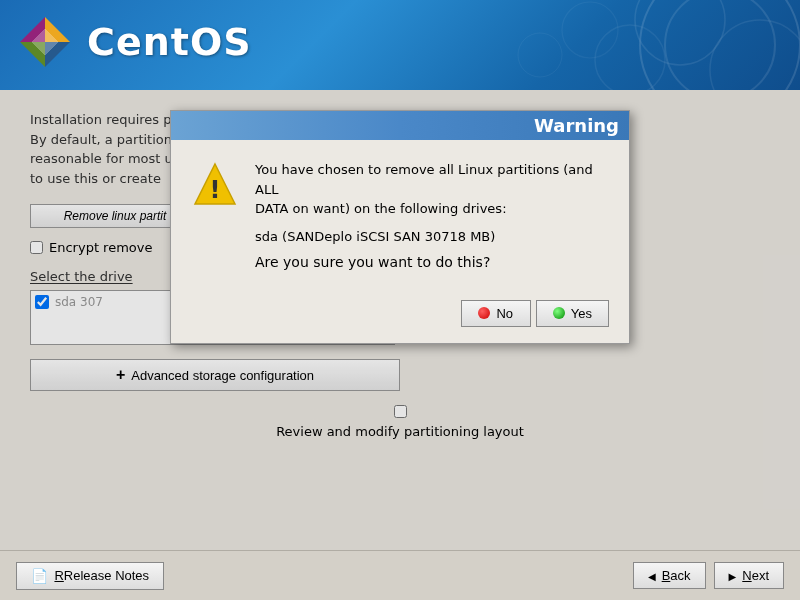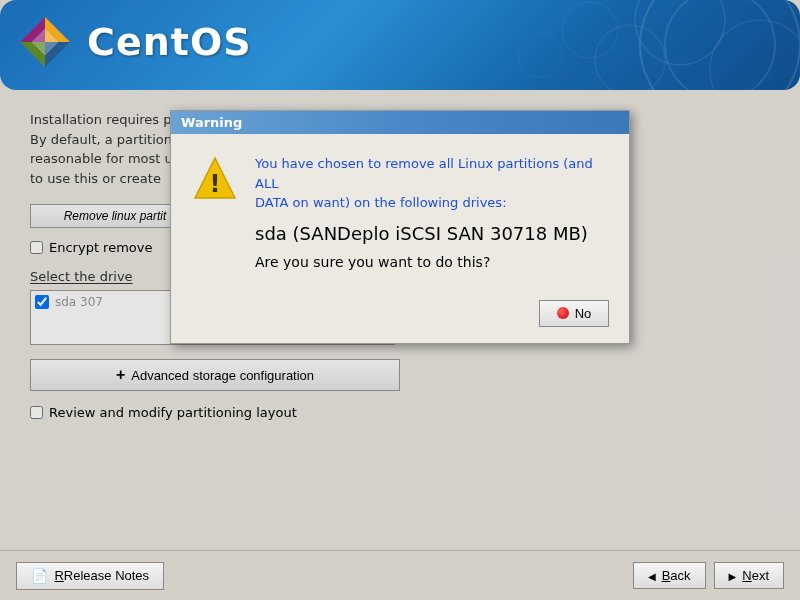--- a/index.html
+++ b/index.html
@@ -13,21 +13,20 @@
       background: #d4d0c8;
     }
 
     
     .header {
       width: 800px;
       height: 90px;
       background: linear-gradient(135deg, #1a6bb5 0%, #2a8fd4 40%, #1565a8 70%, #0f4d8c 100%);
       position: relative;
       overflow: hidden;
-      border-radius: 16px;
     }
 
     .header-swirl {
       position: absolute;
       right: 0; top: 0;
       width: 600px; height: 90px;
       opacity: 0.25;
     }
 
     .header-logo {
@@ -129,20 +128,21 @@
       margin-top: 14px;
       width: 370px;
       justify-content: center;
     }
 
     .review-row {
       display: flex;
       align-items: center;
       gap: 6px;
       margin-top: 14px;
+      flex-direction: column;
     }
 
     
     .dialog-overlay {
       position: absolute;
       top: 0; left: 0;
       width: 100%; height: 100%;
       background: rgba(0,0,0,0.1);
       display: flex;
       align-items: flex-start;
@@ -154,47 +154,47 @@
       background: #ece9e3;
       border: 1px solid #999;
       width: 460px;
       box-shadow: 3px 3px 10px rgba(0,0,0,0.4);
     }
 
     .dialog-titlebar {
       background: linear-gradient(to right, #6ba3d4, #4a88c8, #3a78b8);
       color: white;
       padding: 4px 10px;
-      font-size: 13px;
+      font-size: 18px;
       font-weight: bold;
-      text-align: left;
+      text-align: right;
     }
 
     .dialog-body {
       padding: 20px;
       display: flex;
       gap: 16px;
       align-items: flex-start;
     }
 
     .warning-icon {
       width: 48px;
       height: 48px;
       flex-shrink: 0;
     }
 
     .dialog-text {
       font-size: 13px;
-      color: #1d4ed8;
+      color: #000000;
       line-height: 1.5;
     }
 
     .dialog-drive {
       margin-top: 10px;
-      font-size: 18px;
+      font-size: 13px;
     }
 
     .dialog-question {
       margin-top: 10px;
       font-size: 14px;
     }
 
     .dialog-buttons {
       display: flex;
       justify-content: flex-end;
@@ -367,20 +367,24 @@
           </div>
           <div class="dialog-drive">sda (SANDeplo iSCSI SAN 30718 MB)</div>
           <div class="dialog-question">Are you sure you want to do this?</div>
         </div>
       </div>
 
       <div class="dialog-buttons">
         <button class="btn-no">
           <span class="btn-circle-red"></span>
           <span>No</span>
+        </button>
+        <button class="btn-yes">
+          <span class="btn-circle-green"></span>
+          <span>Yes</span>
         </button>
       </div>
 
     </div>
   </div>
 
 </div>
 
 <div class="footer">
   <div class="footer-left">

